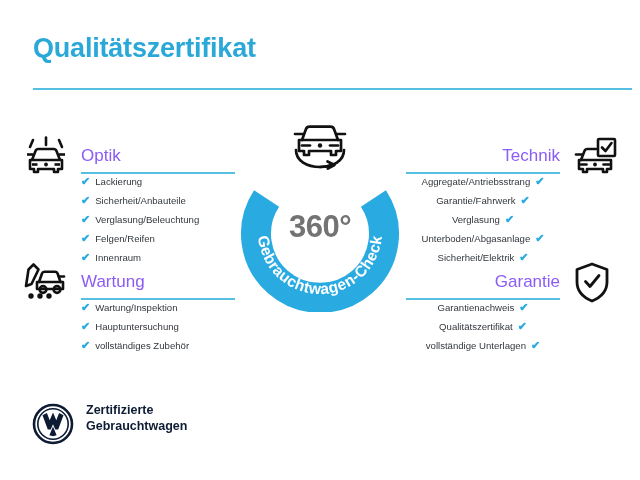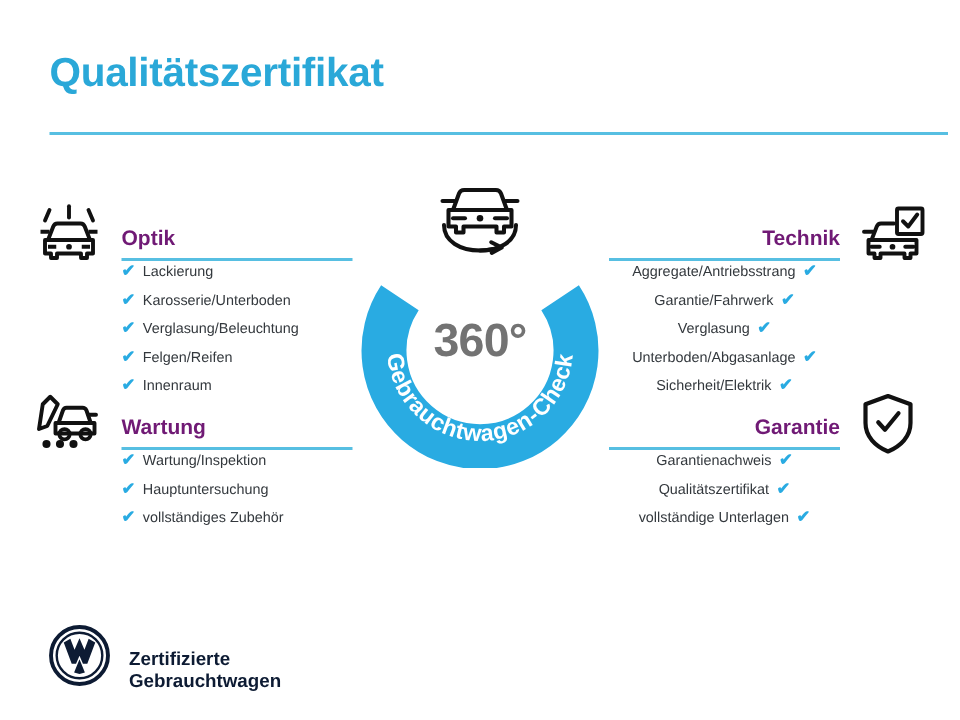--- a/index.html
+++ b/index.html
@@ -23,21 +23,21 @@
     position:absolute;left:33px;top:88px;width:599px;height:2px;
     background:#57bfe2;
   }
 
   
   .quad{position:absolute;}
 
   .q-head{position:relative;height:40px;}
   .q-title{
     position:absolute;bottom:10px;
-    font-size:14px;font-weight:bold;color:#701a75;
+    font-size:17px;font-weight:normal;color:#8b5cf6;
     white-space:nowrap;
   }
   .q-rule{position:absolute;bottom:2px;height:2px;background:#57bfe2;}
 
   
   .left .q-title{left:0;}
   .left .q-rule{left:0;right:0;}
   .right .q-title{right:0;}
   .right .q-rule{left:0;right:0;}
 
@@ -76,22 +76,22 @@
     font-size:31px;font-weight:bold;color:#737373;
     letter-spacing:-0.5px;
   }
   .badge-car{
     position:absolute;left:50%;top:-36px;
     transform:translateX(-50%);
   }
 
   
   .footer{
-    position:absolute;left:32px;top:416px;
-    display:flex;align-items:flex-end;gap:12px;
+    position:absolute;left:32px;top:403px;
+    display:flex;align-items:flex-start;gap:12px;
   }
   .vw-mark{flex:none;}
   .vw-text{
     font-size:12.5px;font-weight:bold;color:#0d1b33;
     line-height:1.25;white-space:pre-line;
   }
 </style>
 </head>
 <body>
 
@@ -123,21 +123,21 @@
       <span class="q-title">Optik</span>
       <span class="q-rule"></span>
     </div>
     <ul class="checks">
       <li>
           <span class="ck">✔</span>
           <span>Lackierung</span>
         </li>
       <li>
           <span class="ck">✔</span>
-          <span>Karosserie/Unterboden</span>
+          <span>Sicherheit/Anbauteile</span>
         </li>
       <li>
           <span class="ck">✔</span>
           <span>Verglasung/Beleuchtung</span>
         </li>
       <li>
           <span class="ck">✔</span>
           <span>Felgen/Reifen</span>
         </li>
       <li>

